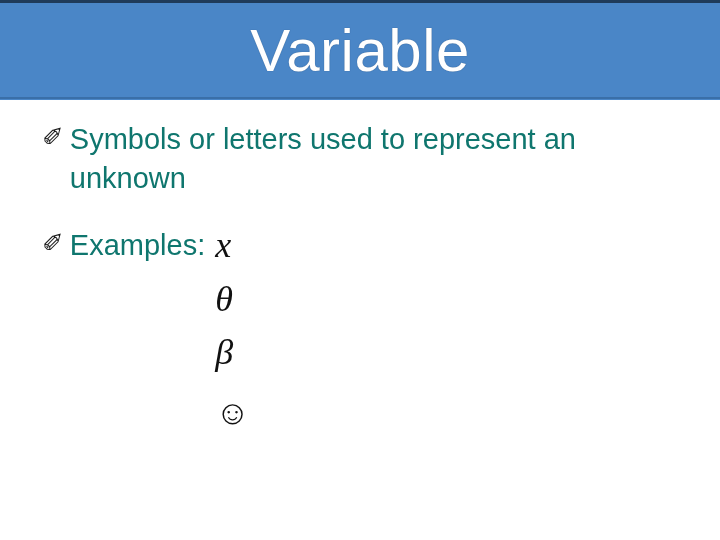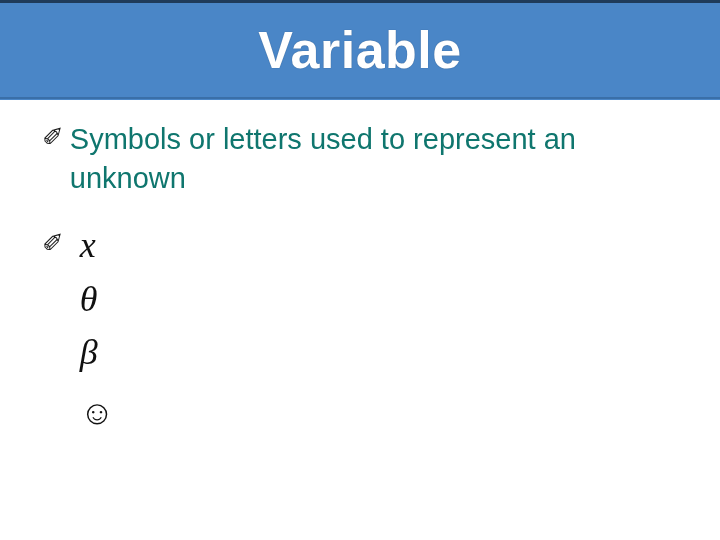--- a/index.html
+++ b/index.html
@@ -17,22 +17,22 @@
     position: relative;
   }
   .title-band::after {
     content: "";
     position: absolute;
     left: 0; right: 0; bottom: -2px;
     height: 2px;
     background: #3a6fa8;
   }
   .title-text {
-    font-size: 52px;
-    font-weight: 700;
+    font-size: 60px;
+    font-weight: 400;
     color: #fff;
     text-shadow: 0 0 1px #2a4f7a;
     letter-spacing: 0.5px;
   }
   .body {
     padding: 20px 42px 0 42px;
   }
   .bullet-row {
     display: flex;
     align-items: flex-start;
@@ -85,20 +85,21 @@
 
   <div class="body">
 
     <div class="bullet-row">
       <span class="bullet-icon">✐</span>
       <span class="bullet-text">Symbols or letters used to represent an unknown</span>
     </div>
 
     <div class="bullet-row examples-block">
       <span class="bullet-icon">✐</span>
+      <span class="bullet-text">Examples:</span>
       <div class="examples-col">
         <span class="math-sym">x</span>
         <span class="math-sym">θ</span>
         <span class="math-sym">β</span>
         <span class="smiley">☺</span>
       </div>
     </div>
 
   </div>
 </div>

